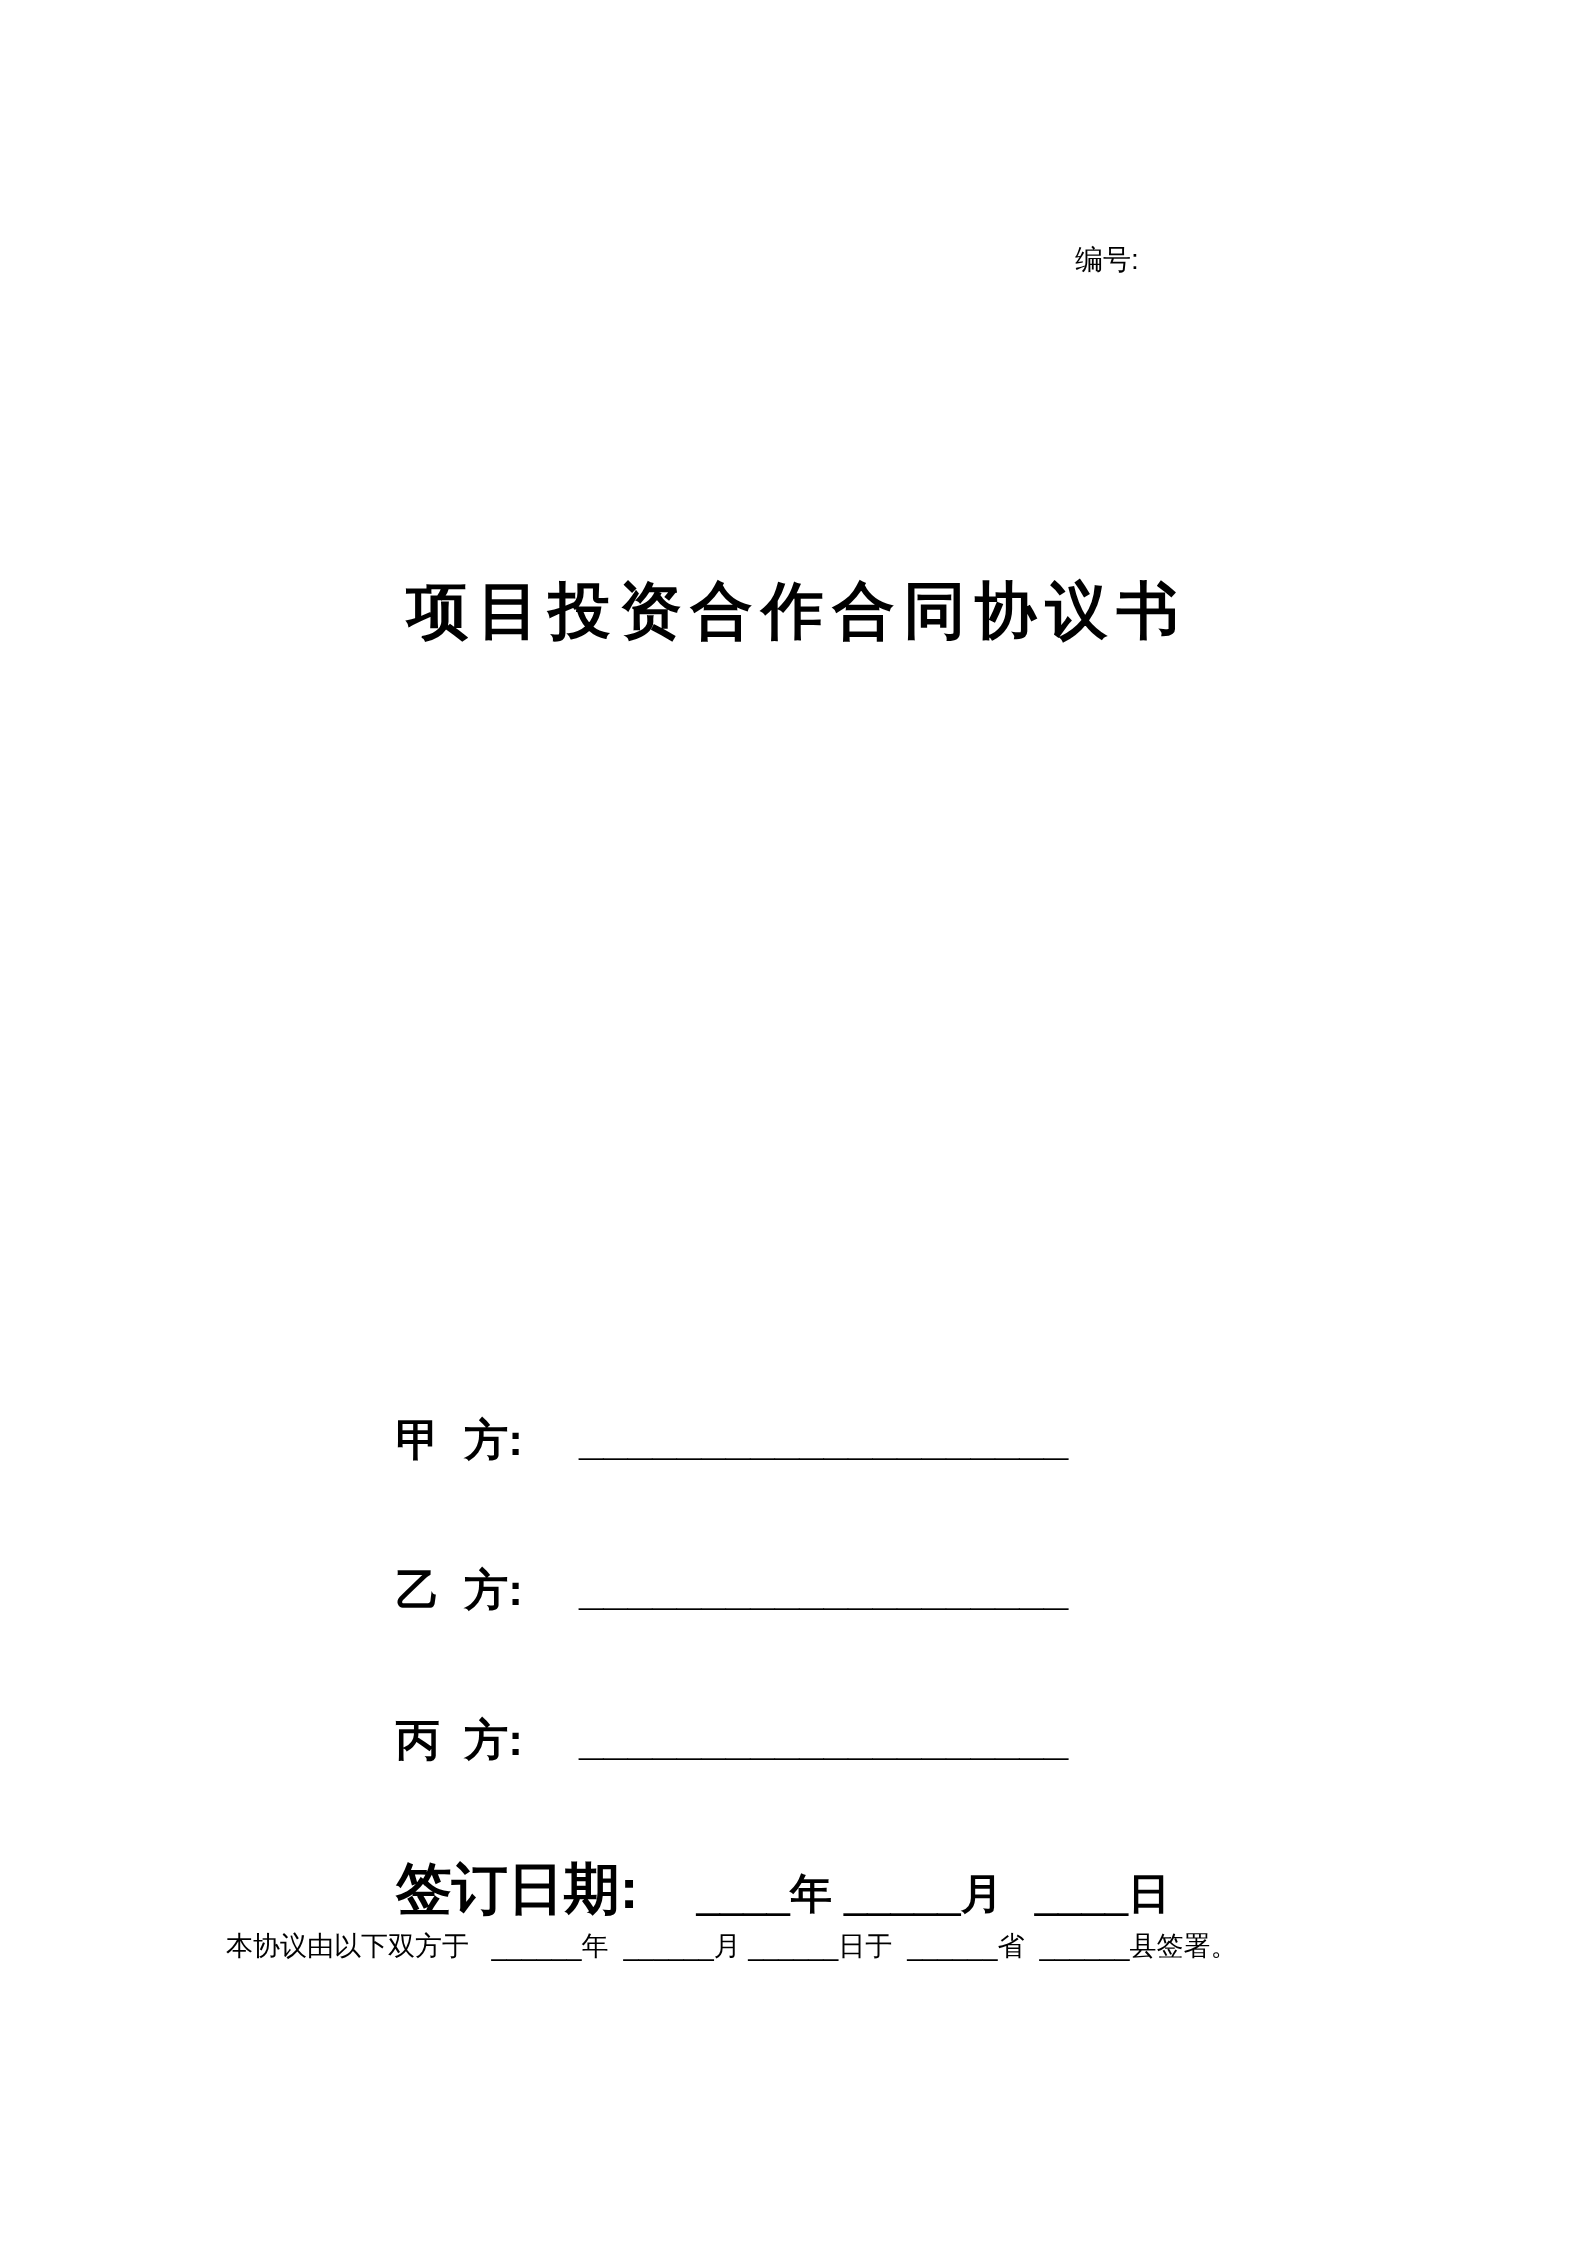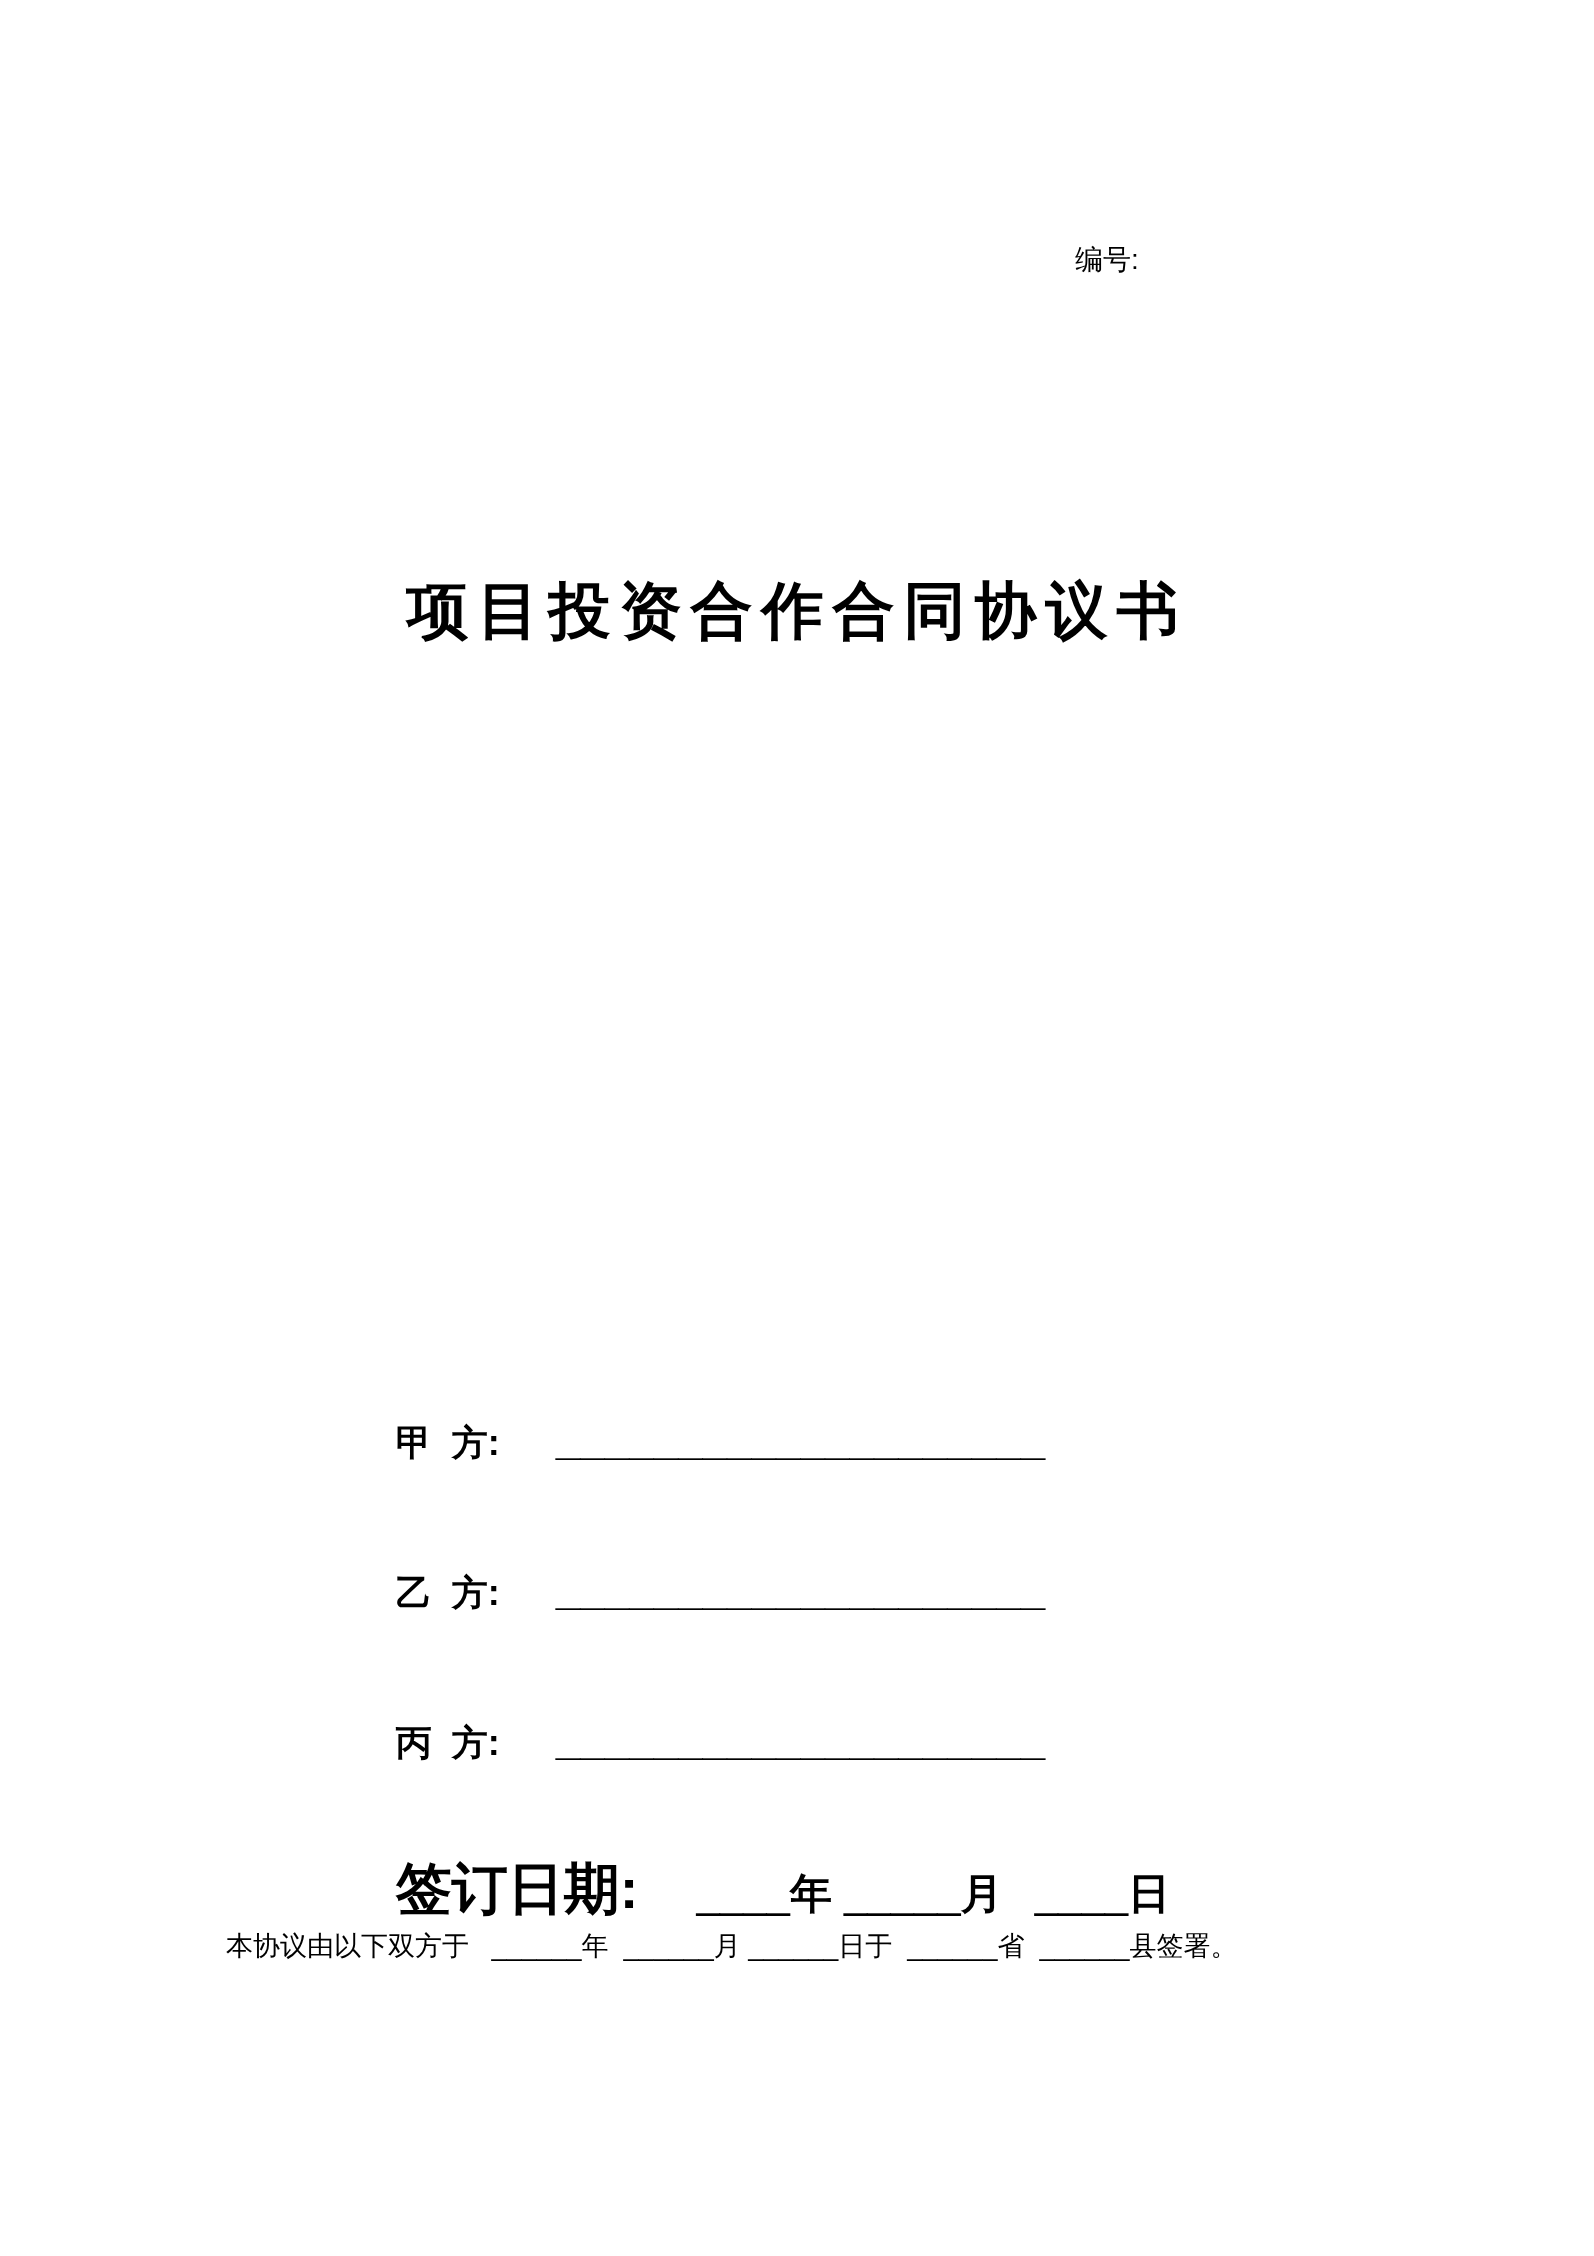--- a/index.html
+++ b/index.html
@@ -37,21 +37,21 @@
     line-height: 1.1;
     white-space: pre;
   }
   .party-row {
     position: absolute;
     left: 378px;
     white-space: pre;
     line-height: 1;
   }
   .party-row .party-label {
-    font-size: 36px;
+    font-size: 44px;
     font-weight: bold;
     white-space: pre;
   }
   .party-row .party-blank {
     font-size: 44px;
     font-weight: bold;
     margin-left: 56px;
     white-space: pre;
     letter-spacing: 0;
   }

